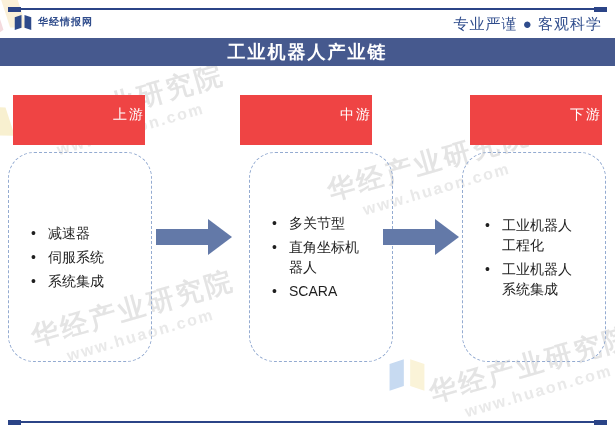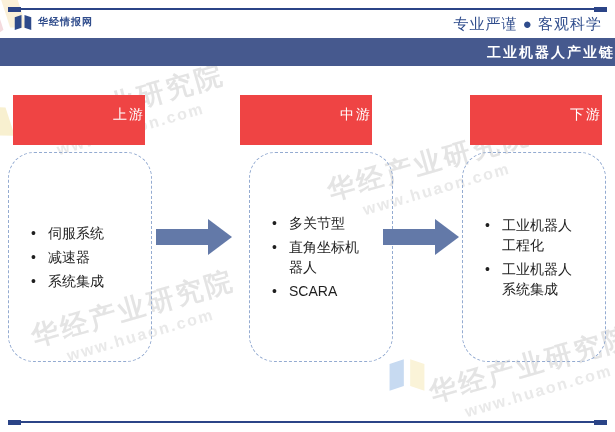--- a/index.html
+++ b/index.html
@@ -39,22 +39,22 @@
     color:#2F4C8C; font-size:10px; font-weight:bold; letter-spacing:1px;
   }
   .tagline {
     position:absolute; right:13px; top:15px; z-index:2;
     color:#2F4C8C; font-size:15px; letter-spacing:1px;
   }
 
   
   .titlebar {
     position:absolute; left:0; top:38px; width:615px; height:28px; z-index:2;
-    background:#46598E; color:#ffffff; font-size:14px; font-weight:bold;
-    letter-spacing:2px; text-align:right; line-height:28px;
+    background:#46598E; color:#ffffff; font-size:18px; font-weight:bold;
+    letter-spacing:2px; text-align:center; line-height:28px;
   }
 
   
   .stage {
     position:absolute; top:95px; width:132px; height:50px; z-index:2;
     background:#ef4444; color:#ffffff; font-size:14px; letter-spacing:2px;
     text-align:right; line-height:38px;
   }
   .stage.c0 { left:13px; }
   .stage.c1 { left:240px; }
@@ -151,22 +151,22 @@
   <div class="tagline">专业严谨 ● 客观科学</div>
 
   <div class="titlebar">工业机器人产业链</div>
 
   <div class="stage c0">上游</div>
   <div class="stage c1">中游</div>
   <div class="stage c2">下游</div>
 
   <div class="chain-box c0">
     <ul>
+      <li><span class="txt">减速器</span></li>
       <li><span class="txt">伺服系统</span></li>
-      <li><span class="txt">减速器</span></li>
       <li><span class="txt">系统集成</span></li>
     </ul>
   </div>
   <div class="chain-box c1">
     <ul>
       <li><span class="txt">多关节型</span></li>
       <li><span class="txt">直角坐标机
 器人</span></li>
       <li><span class="txt">SCARA</span></li>
     </ul>

